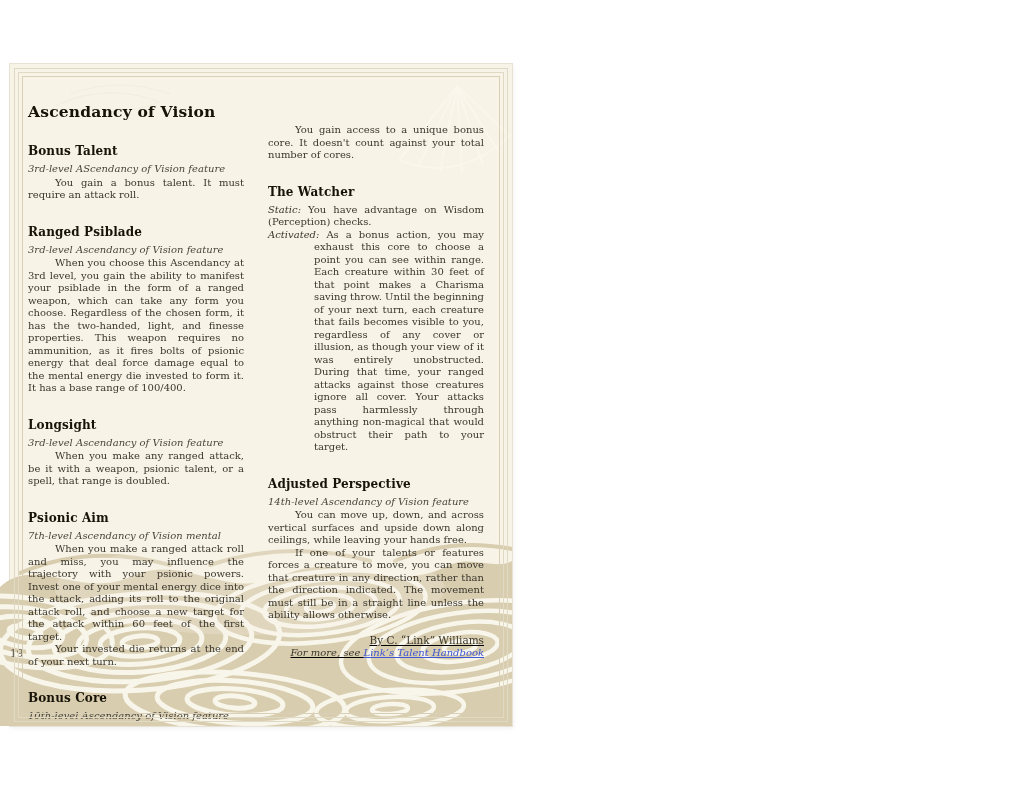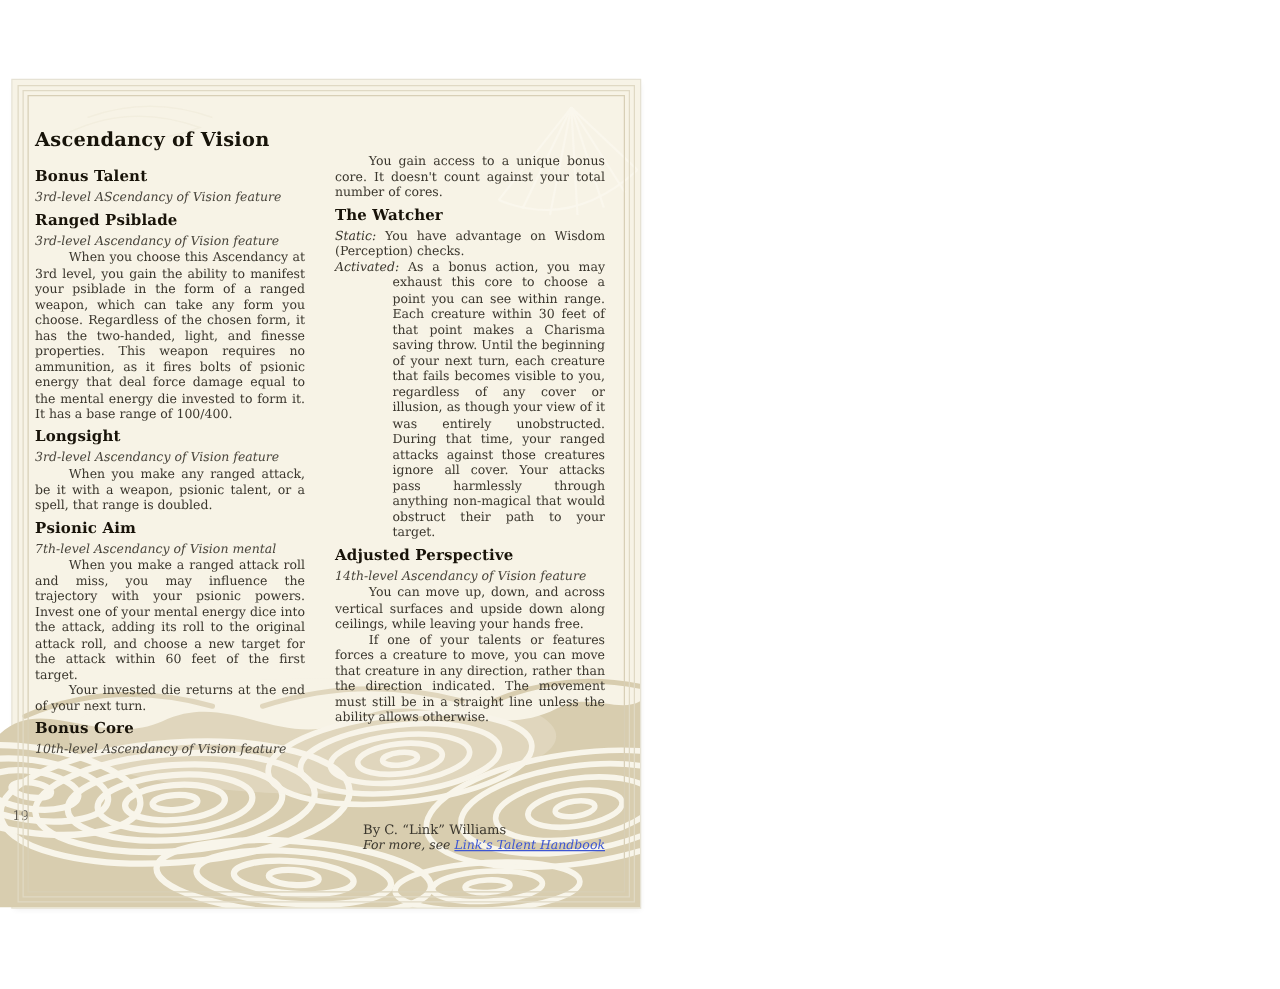--- a/index.html
+++ b/index.html
@@ -11,29 +11,29 @@
   .f1{inset:4px;}
   .f2{inset:8px;}
   .f3{inset:12px;border-color:#d8cfb6;}
   .swirl{position:absolute;left:-10px;top:473px;width:512px;height:189px;z-index:1;}
   .wm{position:absolute;left:0;top:0;width:502px;height:200px;z-index:0;}
   .col{position:absolute;z-index:2;}
   .colL{left:18px;top:38px;width:216px;}
   .colR{left:258px;top:60px;width:216px;}
   h1{font-size:15.5px;font-weight:bold;color:#171309;margin:0 0 13px 0;letter-spacing:.2px;}
   h2{font-size:12px;font-weight:bold;color:#181309;margin:0 0 5px 0;letter-spacing:.1px;}
-  section{margin-top:3px;}
+  section{margin-top:23px;}
   .feat{font-style:italic;font-size:10px;line-height:12.5px;color:#49453c;margin:0 0 1px 0;}
   .body{font-size:10px;line-height:12.5px;text-align:justify;color:#3b372e;margin:0;}
   .ind{text-indent:27px;}
   .hang{padding-left:46px;text-indent:-46px;}
   .it{font-style:italic;}
   .pagenum{position:absolute;left:0;right:0;top:583px;font-size:10.5px;
            color:#56524a;z-index:2;}
-  .footer{position:absolute;right:28px;top:594px;z-index:2;}
+  .footer{position:absolute;right:28px;top:570px;text-align:right;z-index:2;text-decoration:underline;}
   .byline{font-size:10.5px;color:#3b372e;line-height:12px;}
   .note{font-size:10px;color:#3b372e;line-height:12px;margin-top:1px;}
   .doclink{color:#3d56d3;text-decoration:underline;cursor:pointer;}
 </style>
 </head>
 <body>
 
 <div class="stage">
   <div class="page">
 
@@ -108,20 +108,21 @@
     <div class="frame f1"></div>
     <div class="frame f2"></div>
     <div class="frame f3"></div>
 
     <div class="col colL">
       <h1>Ascendancy of Vision</h1>
 
       <section>
         <h2>Bonus Talent</h2>
         <p class="feat">3rd-level AScendancy of Vision feature</p>
+        <p class="body ind">You gain a bonus talent. It must require an attack roll.</p>
       </section>
 
       <section>
         <h2>Ranged Psiblade</h2>
         <p class="feat">3rd-level Ascendancy of Vision feature</p>
         <p class="body ind">When you choose this Ascendancy at 3rd level, you gain the ability to manifest your psiblade in the form of a ranged weapon, which can take any form you choose. Regardless of the chosen form, it has the two-handed, light, and finesse properties. This weapon requires no ammunition, as it fires bolts of psionic energy that deal force damage equal to the mental energy die invested to form it. It has a base range of 100/400.</p>
       </section>
 
       <section>
         <h2>Longsight</h2>

